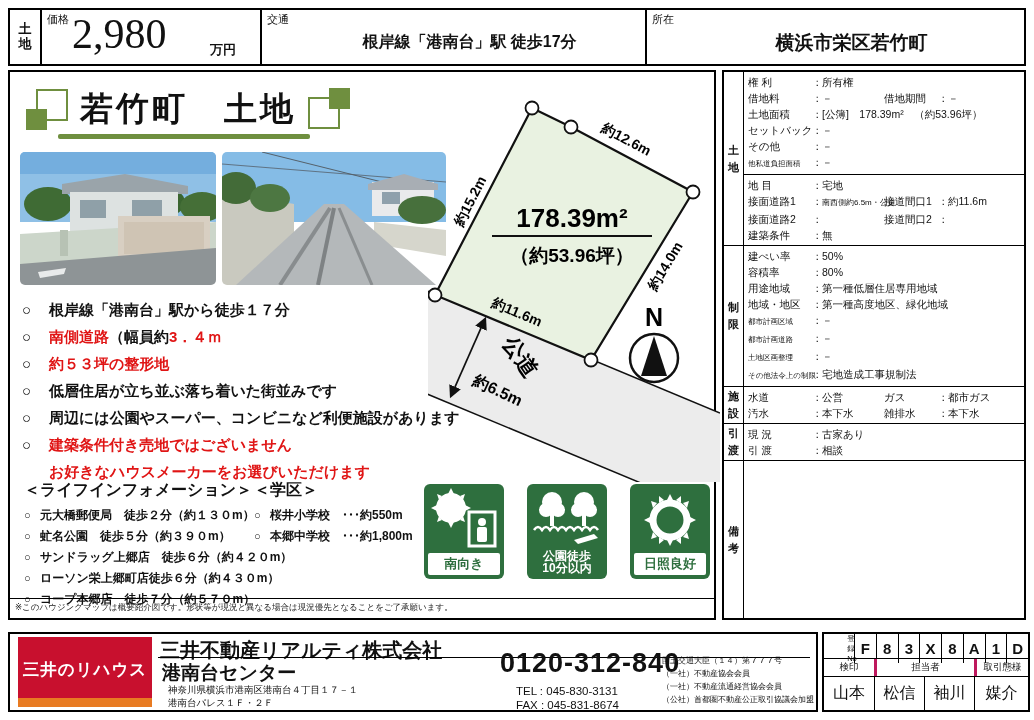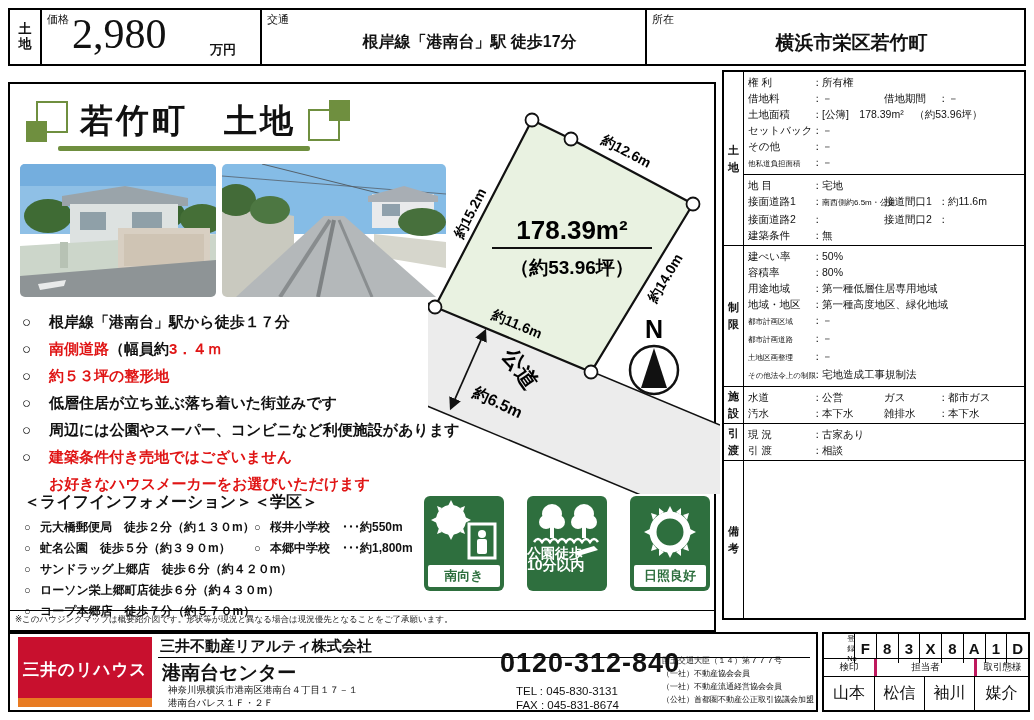--- a/index.html
+++ b/index.html
@@ -13,21 +13,21 @@
   .h-price{width:218px;position:relative;border-right:2px solid #000;}
   .h-lab{position:absolute;top:2px;left:5px;font-size:11px;text-align:right;}
   .h-price-val{position:absolute;left:30px;top:0px;font-size:42px;font-family:"Liberation Serif","DejaVu Serif",serif;}
   .h-price-unit{position:absolute;left:168px;bottom:5px;font-size:13px;font-weight:bold;font-family:Liberation Mono, monospace;}
   .h-access{width:383px;position:relative;border-right:2px solid #000;}
   .h-val{position:absolute;left:12px;right:0;top:22px;text-align:center;font-weight:bold;font-size:16px;margin-left:20px;}
   .h-loc{flex:1;position:relative;}
   .h-loc .h-val{font-size:19px;top:20px;}
 
   
-  .main{position:absolute;left:8px;top:70px;width:704px;height:546px;border:2px solid #000;margin-top:12px;}
+  .main{position:absolute;left:8px;top:70px;width:704px;height:546px;border:2px solid #000;}
   .title-wrap{position:absolute;left:14px;top:14px;display:flex;align-items:center;}
   .deco{width:46px;height:46px;position:relative;flex:none;}
   .deco .outline{position:absolute;width:28px;height:28px;border:2px solid var(--green);background:#fff;}
   .deco .fillsq{position:absolute;width:21px;height:21px;background:var(--green);}
   .deco-l .outline{top:3px;right:2px;} .deco-l .fillsq{bottom:2px;left:2px;}
   .deco-r .outline{bottom:3px;left:2px;} .deco-r .fillsq{top:2px;right:2px;}
   .title-text{font-size:33px;font-weight:bold;margin:0 10px;letter-spacing:3px;white-space:pre;}
   .title-underline{position:absolute;left:48px;top:62px;width:252px;height:5px;background:var(--green);border-radius:2px;}
 
   .photo{position:absolute;top:80px;border-radius:5px;overflow:hidden;}
@@ -47,21 +47,21 @@
   .li-item .circ2{width:16px;flex:none;font-weight:normal;font-size:11px;}
 
   .footnote{position:absolute;left:0;right:0;bottom:0;border-top:1.5px solid #000;font-size:8.5px;padding:3px 5px 4px;white-space:nowrap;color:#222;}
 
   .diagram{position:absolute;left:418px;top:2px;}
 
   .badges{position:absolute;left:414px;top:412px;display:flex;gap:23px;}
   .badge{width:80px;height:95px;background:var(--bgreen);border-radius:6px;position:relative;flex:none;}
   .badge svg{display:block;margin:4px auto 0;}
   .badge .band{position:absolute;left:4px;right:4px;bottom:4px;background:#fff;color:var(--bgreen);font-weight:bold;text-align:center;font-size:13px;padding:2px 0;border-radius:2px;white-space:nowrap;}
-  .badge .wlabel{position:absolute;left:0;right:0;bottom:20px;color:#fff;font-weight:bold;text-align:left;font-size:14px;line-height:12px;white-space:nowrap;}
+  .badge .wlabel{position:absolute;left:0;right:0;bottom:5px;color:#fff;font-weight:bold;text-align:center;font-size:12px;line-height:12px;white-space:nowrap;}
 
   
   .sidebar{position:absolute;left:722px;top:70px;width:300px;height:546px;border:2px solid #000;display:flex;flex-direction:column;}
   .sec{display:flex;border-bottom:1.5px solid #000;min-height:0;}
   .sec:last-child{border-bottom:none;flex:1;}
   .tag{width:19px;border-right:1px solid #000;display:flex;flex-direction:column;align-items:center;justify-content:center;font-size:11px;font-weight:bold;gap:2px;flex:none;}
   .secbody{flex:1;display:flex;flex-direction:column;min-width:0;}
   .blk{padding:2px 4px;border-bottom:1px solid #000;}
   .blk:last-child{border-bottom:none;flex:1;}
   .srow{display:flex;font-size:10.5px;line-height:16px;white-space:nowrap;}
@@ -70,21 +70,21 @@
   .pair.second .sl{width:54px;}
   .sl.small{font-size:7.5px;}
   .sv.small{font-size:8px;}
   .colon{width:10px;flex:none;}
 
   
   .footer{position:absolute;left:8px;top:632px;width:806px;height:76px;border:2px solid #000;}
   .logo{position:absolute;left:8px;top:3px;width:134px;height:70px;background:var(--logored);}
   .logo-text{position:absolute;left:0;right:0;top:22px;text-align:center;color:#fff;font-weight:bold;font-size:16.5px;letter-spacing:1px;}
   .logo-strip{position:absolute;left:0;right:0;bottom:0;height:9px;background:var(--orange);}
-  .company{position:absolute;left:150px;top:3px;font-size:15px;font-weight:bold;white-space:nowrap;}
+  .company{position:absolute;left:150px;top:3px;font-size:20px;font-weight:bold;white-space:nowrap;}
   .f-rule{position:absolute;left:148px;top:23px;width:652px;border-top:1.5px solid #000;}
   .office{position:absolute;left:152px;top:26px;font-size:19px;font-weight:bold;}
   .addr{position:absolute;left:158px;top:50px;font-size:9.5px;line-height:12.5px;white-space:nowrap;}
   .freedial{position:absolute;left:490px;top:14px;font-size:27px;font-weight:bold;letter-spacing:1px;}
   .telfax{position:absolute;left:506px;top:50px;font-size:11.5px;line-height:14px;white-space:nowrap;}
   .licenses{position:absolute;left:652px;top:20px;font-size:8px;line-height:13px;white-space:nowrap;}
 
   .regtable{position:absolute;left:822px;top:632px;width:204px;height:76px;border:2px solid #000;display:flex;flex-direction:column;background:#fff;}
   .reg-row1{display:grid;grid-template-columns:30px repeat(8,1fr);height:24px;border-bottom:1.5px solid #000;}
   .reg-row1 .cell,.reg-row2 .cell,.reg-row3 .cell{display:flex;align-items:center;justify-content:center;min-width:0;}

